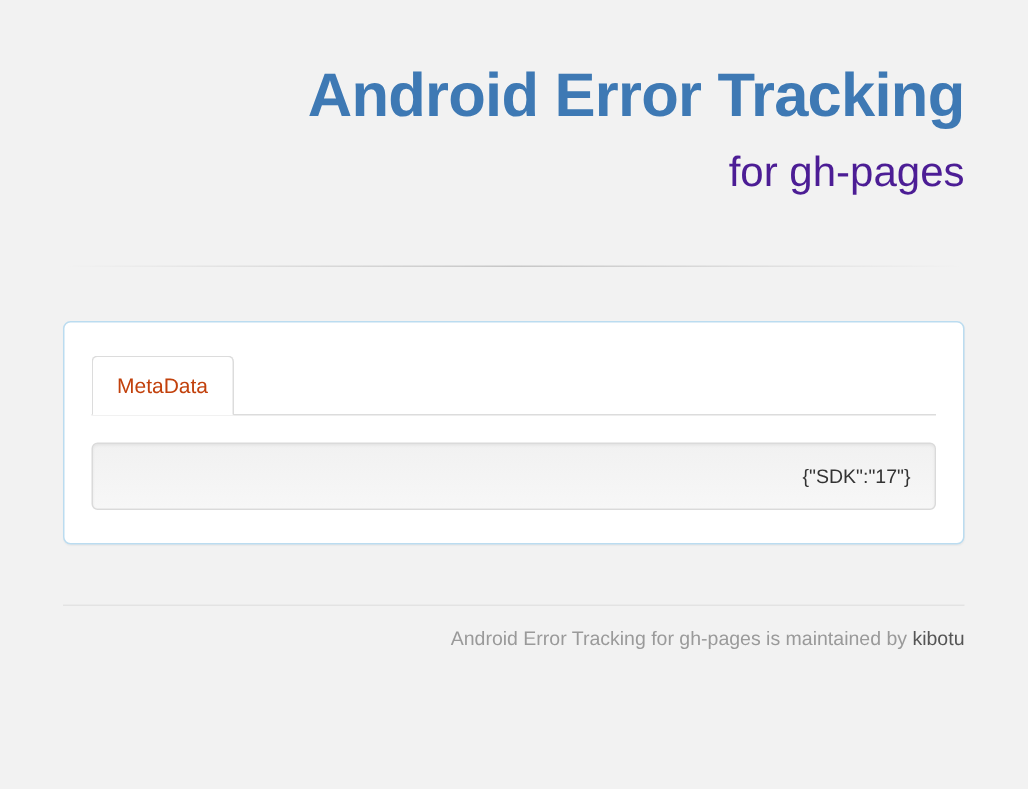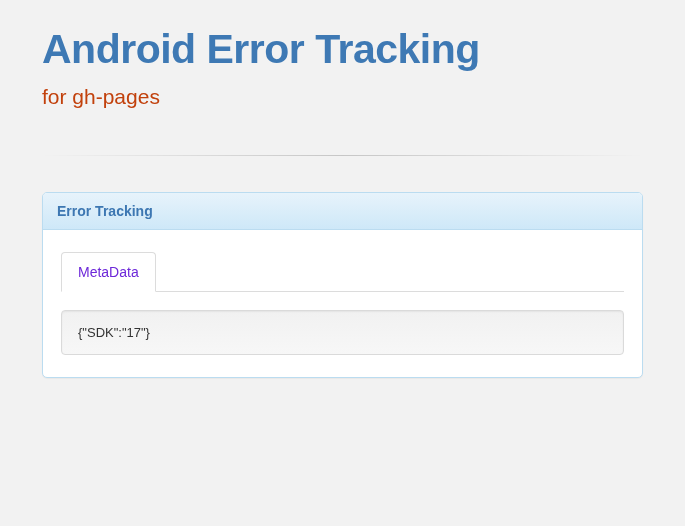--- a/index.html
+++ b/index.html
@@ -7,38 +7,39 @@
     padding: 0;
     width: 685px;
     height: 526px;
     background: #f2f2f2;
     font-family: "Helvetica Neue", Helvetica, Arial, sans-serif;
     font-size: 14px;
     color: #333;
     overflow: hidden;
   }
   .page {
-    padding: 0 42px;
+    padding: 14px 42px;
     box-sizing: border-box;
+    text-align: right;
   }
   .page-title {
     margin: 0;
     padding-top: 28px;
     font-family: Arial, "Arial Black", "Helvetica Neue", sans-serif;
     font-weight: 900;
     font-size: 41px;
     line-height: 1.05;
     letter-spacing: -0.5px;
     color: #3e79b4;
   }
   .page-subtitle {
     margin: 14px 0 0 0;
-    font-size: 21px;
+    font-size: 28px;
     font-weight: 400;
-    color: #c2410c;
+    color: #4c1d95;
   }
   .divider {
     margin-top: 46px;
     height: 1px;
     background: linear-gradient(to right, rgba(0,0,0,0) 0%, rgba(0,0,0,0.18) 50%, rgba(0,0,0,0) 100%);
   }
 
   .panel {
     margin-top: 36px;
     border: 1px solid #bbdcf0;
@@ -77,21 +78,21 @@
     font-size: 14px;
     line-height: 18px;
     border: 1px solid transparent;
     border-top-left-radius: 4px;
     border-top-right-radius: 4px;
     color: #3e79b4;
     cursor: pointer;
     text-decoration: none;
   }
   .tab.active {
-    color: #6d28d9;
+    color: #c2410c;
     background: #ffffff;
     border-color: #dcdcdc #dcdcdc #ffffff #dcdcdc;
     cursor: default;
   }
 
   .well {
     margin-top: 18px;
     padding: 14px 16px;
     background: linear-gradient(#f1f1f1, #f7f7f7);
     border: 1px solid #dadada;
@@ -117,24 +118,26 @@
 </head>
 <body>
 
 <div class="page">
   <h1 class="page-title">Android Error Tracking</h1>
   <h2 class="page-subtitle">for gh-pages</h2>
 
   <div class="divider"></div>
 
   <div class="panel">
-    <div class="panel-heading">Error Tracking</div>
     <div class="panel-body">
       <ul class="tabs">
         <li>
           <a class="tab active">MetaData</a>
         </li>
       </ul>
       <div class="well">{"SDK":"17"}</div>
     </div>
   </div>
 
+  <div class="footer">
+    <span>Android Error Tracking for gh-pages is maintained by </span><a class="maintainer-link">kibotu</a>
+  </div>
 </div>
 
 </body></html>

